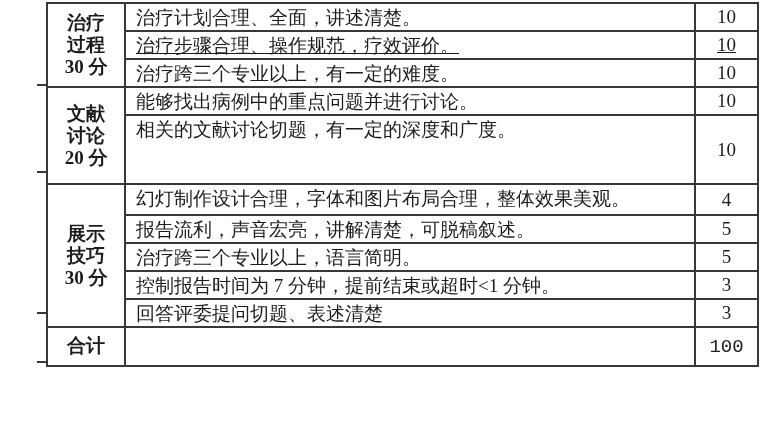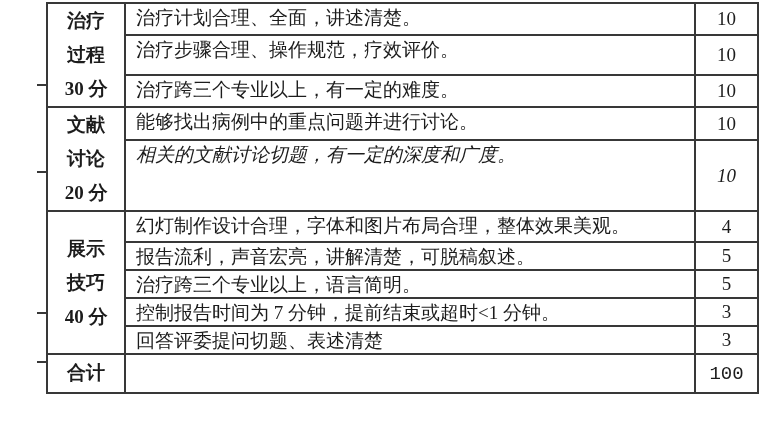--- a/index.html
+++ b/index.html
@@ -32,42 +32,42 @@
   col.c-label { width: 78px; }
   col.c-desc  { width: 570px; }
   col.c-score { width: 63px; }
 
   td.label {
     font-weight: bold;
     text-align: center;
     vertical-align: middle;
     white-space: pre-line;
     font-size: 19px;
-    line-height: 34px;
+    line-height: 22px;
     padding: 0;
   }
   td.desc {
     vertical-align: top;
     font-size: 19px;
     line-height: 24px;
     padding: 2px 6px 0 10px;
     white-space: nowrap;
   }
   td.score {
     text-align: center;
     vertical-align: middle;
     font-size: 19px;
     padding: 0;
   }
 
   tr.r1  { height: 27px; }
-  tr.r2  { height: 36px; }
+  tr.r2  { height: 28px; text-decoration: underline; }
   tr.r3  { height: 28px; }
   tr.r4  { height: 28px; margin-left: 35px; }
-  tr.r5  { height: 59px; font-style: italic; }
+  tr.r5  { height: 69px; }
   tr.r6  { height: 31px; }
   tr.r7  { height: 28px; }
   tr.r8  { height: 27px; }
   tr.r9  { height: 28px; }
   tr.r10 { height: 27px; border-radius: 11px; }
   tr.r11 { height: 39px; font-family: Liberation Mono, monospace; }
 
   .stub {
     position: absolute;
     left: 37px;
@@ -115,21 +115,21 @@
         <td class="score">10</td>
       </tr>
       <tr class="r5">
         <td class="desc">相关的文献讨论切题，有一定的深度和广度。</td>
         <td class="score">10</td>
       </tr>
 
       <tr class="r6">
         <td class="label" rowspan="5">展示
 技巧
-40 分</td>
+30 分</td>
         <td class="desc">幻灯制作设计合理，字体和图片布局合理，整体效果美观。</td>
         <td class="score">4</td>
       </tr>
       <tr class="r7">
         <td class="desc">报告流利，声音宏亮，讲解清楚，可脱稿叙述。</td>
         <td class="score">5</td>
       </tr>
       <tr class="r8">
         <td class="desc">治疗跨三个专业以上，语言简明。</td>
         <td class="score">5</td>

